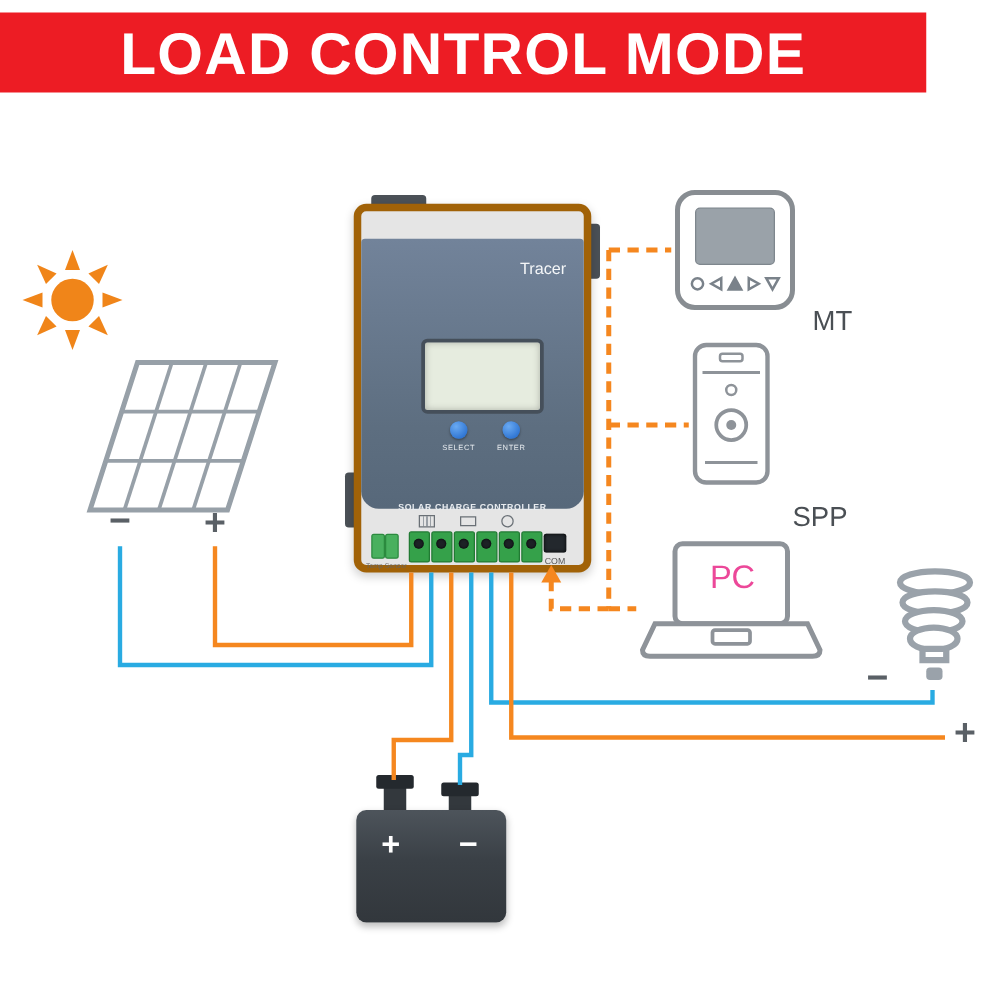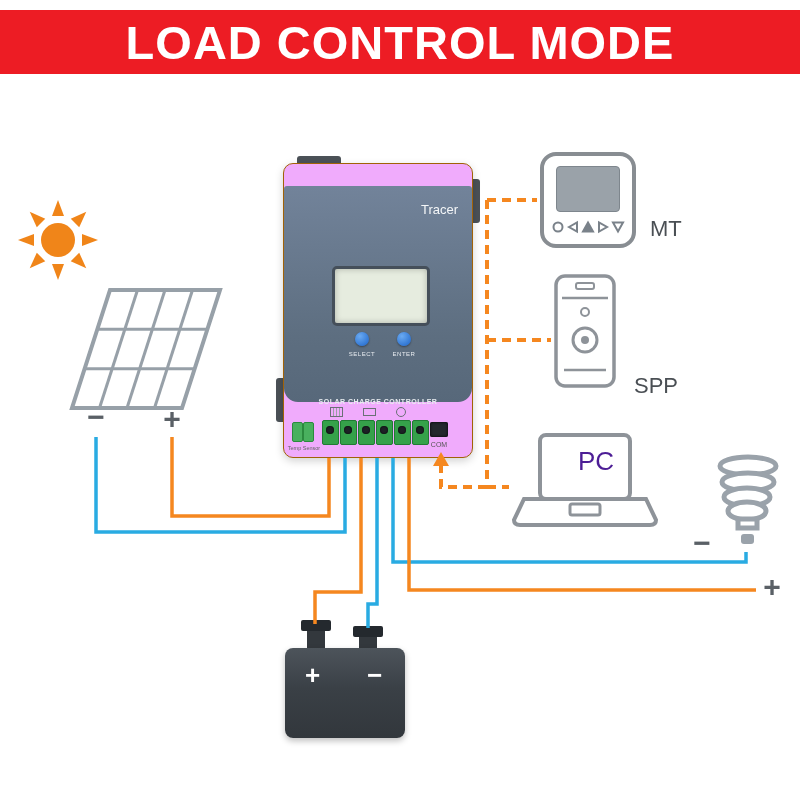--- a/index.html
+++ b/index.html
@@ -1,32 +1,32 @@
 <!DOCTYPE html>
 <html><head>
 <meta charset="utf-8">
 <style>
   html,body{margin:0;padding:0;background:#fff;}
   #stage{position:relative;width:800px;height:800px;background:#fff;overflow:hidden;
          font-family:"Liberation Sans",sans-serif;color:#4a4f54;}
   .abs{position:absolute;}
 
   
-  .banner{left:0;top:10px;width:800px;height:64px;background:#ED1C24;color:#fff;
+  .banner{left:0;top:10px;width:741px;height:64px;background:#ED1C24;color:#fff;
           display:flex;align-items:center;justify-content:center;
           font-size:47px;font-weight:800;letter-spacing:1px;}
 
   
   .sign{font-size:30px;font-weight:700;color:#5a6066;width:28px;text-align:center;}
-  .devlabel{font-size:22px;color:#4a4f54;}
+  .devlabel{font-size:22px;color:#4a4f54;margin-top:28px;}
 
   
   .controller{left:283px;top:163px;width:190px;height:295px;z-index:2;}
   .tab{position:absolute;background:#4b5157;border-radius:3px;z-index:0;}
-  .ctl-body{position:absolute;inset:0;background:#f0abfc;border:1px solid #a16207;
+  .ctl-body{position:absolute;inset:0;background:#e5e5e5;border:6px solid #a16207;
             border-radius:10px;box-shadow:0 3px 8px rgba(0,0,0,.18);z-index:1;}
   .ctl-face{position:absolute;left:0;right:0;top:22px;height:216px;
             background:linear-gradient(180deg,#72839a 0%,#5d6e80 70%,#57687a 100%);
             border-radius:3px 3px 14px 14px;z-index:2;}
   .brand{position:absolute;right:14px;top:16px;color:#f4f6f8;font-size:13px;}
   .lcd{position:absolute;left:48px;top:80px;width:92px;height:54px;background:#e6ecdf;
        border:3px solid #454f5a;border-radius:5px;box-shadow:inset 0 0 6px rgba(0,0,0,.25);}
   .btn{position:absolute;width:14px;height:14px;border-radius:50%;
        background:radial-gradient(circle at 35% 30%,#6aaaf2,#1b63c8);
        box-shadow:0 1px 2px rgba(0,0,0,.4);}
@@ -171,21 +171,21 @@
   </svg>
   <div class="abs devlabel" style="left:634px;top:373px;">SPP</div>
 
   <svg class="abs" style="left:510px;top:432px;" width="150" height="104" viewBox="0 0 150 104">
     <g stroke="#8e9399" fill="#fff">
       <rect x="30" y="3" width="90" height="64" rx="6" stroke-width="4"></rect>
       <path d="M14,67 L136,67 L146,88 Q146,93 140,93 L10,93 Q4,93 4,88 Z" stroke-width="4"></path>
       <rect x="60" y="72" width="30" height="11" rx="2" stroke-width="3" fill="none"></rect>
     </g>
   </svg>
-  <div class="abs" style="left:558px;top:446px;width:56px;text-align:right;font-size:26px;color:#4c1d95;">PC</div>
+  <div class="abs" style="left:558px;top:446px;width:56px;text-align:center;font-size:26px;color:#ec4899;">PC</div>
 
   <svg class="abs" style="left:702px;top:452px;" width="88" height="100" viewBox="0 0 88 100">
     <g stroke="#9aa2aa" stroke-width="5" fill="#fff">
       <ellipse cx="46" cy="14" rx="28" ry="9"></ellipse>
       <ellipse cx="46" cy="30" rx="26" ry="9"></ellipse>
       <ellipse cx="45" cy="45" rx="23" ry="9"></ellipse>
       <ellipse cx="45" cy="59" rx="19" ry="9"></ellipse>
       <path d="M36,67 h19 v9 h-19 z"></path>
       <rect x="39" y="82" width="13" height="10" rx="3" fill="#9aa2aa" stroke="none"></rect>
     </g>

